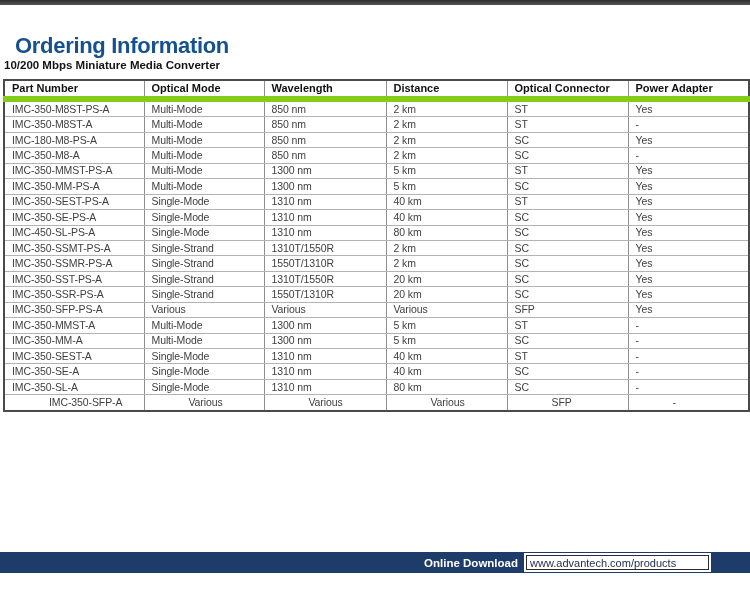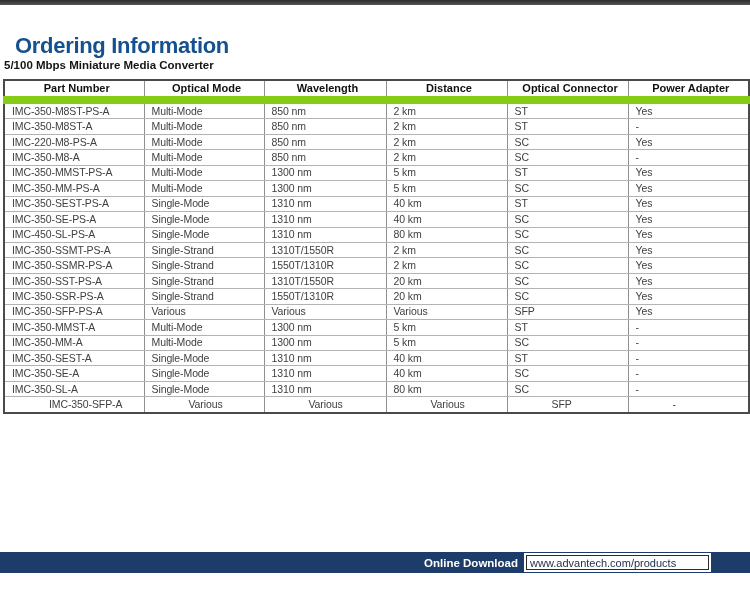--- a/index.html
+++ b/index.html
@@ -37,25 +37,25 @@
   }
   col.c0 { width: 140px; }
   col.c1 { width: 120px; }
   col.c2 { width: 122px; }
   col.c3 { width: 121px; }
   col.c4 { width: 121px; }
   col.c5 { width: 121px; }
   .ordering-table th {
     height: 14px;
     padding: 0 2px 1px 7px;
-    text-align: center;
+    text-align: left;
     font-size: 11px; font-weight: bold;
     color: #111111;
     border-right: 1px solid #8f8f8f;
-    border-bottom: 8px solid #84cc16;
+    border-bottom: 6px solid #84cc16;
     white-space: nowrap; overflow: hidden;
   }
   .ordering-table td {
     height: 13.45px;
     padding: 0 2px 1px 7px;
     font-size: 10.5px;
     color: #404040;
     border-right: 1px solid #8f8f8f;
     border-bottom: 1px solid #b3b3b3;
     white-space: nowrap; overflow: hidden;
@@ -91,21 +91,21 @@
     white-space: nowrap;
   }
 </style>
 </head>
 <body>
 
 <div class="top-bar"></div>
 
 <h1 class="page-title">Ordering Information</h1>
 
-<h2 class="section-subtitle">5/100 Mbps Miniature Media Converter</h2>
+<h2 class="section-subtitle">10/200 Mbps Miniature Media Converter</h2>
 
 <table class="ordering-table">
   <colgroup>
     <col class="c0">
       <col class="c1">
       <col class="c2">
       <col class="c3">
       <col class="c4">
       <col class="c5">
   </colgroup>
@@ -130,21 +130,21 @@
       </tr>
       <tr>
         <td>IMC-350-M8ST-A</td>
         <td>Multi-Mode</td>
         <td>850 nm</td>
         <td>2 km</td>
         <td>ST</td>
         <td>-</td>
       </tr>
       <tr>
-        <td>IMC-220-M8-PS-A</td>
+        <td>IMC-180-M8-PS-A</td>
         <td>Multi-Mode</td>
         <td>850 nm</td>
         <td>2 km</td>
         <td>SC</td>
         <td>Yes</td>
       </tr>
       <tr>
         <td>IMC-350-M8-A</td>
         <td>Multi-Mode</td>
         <td>850 nm</td>

